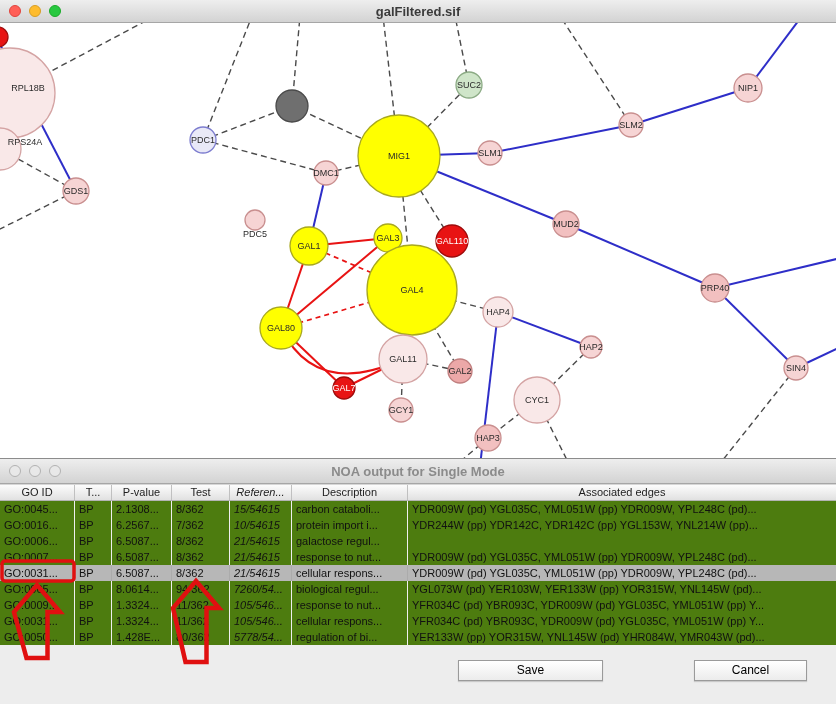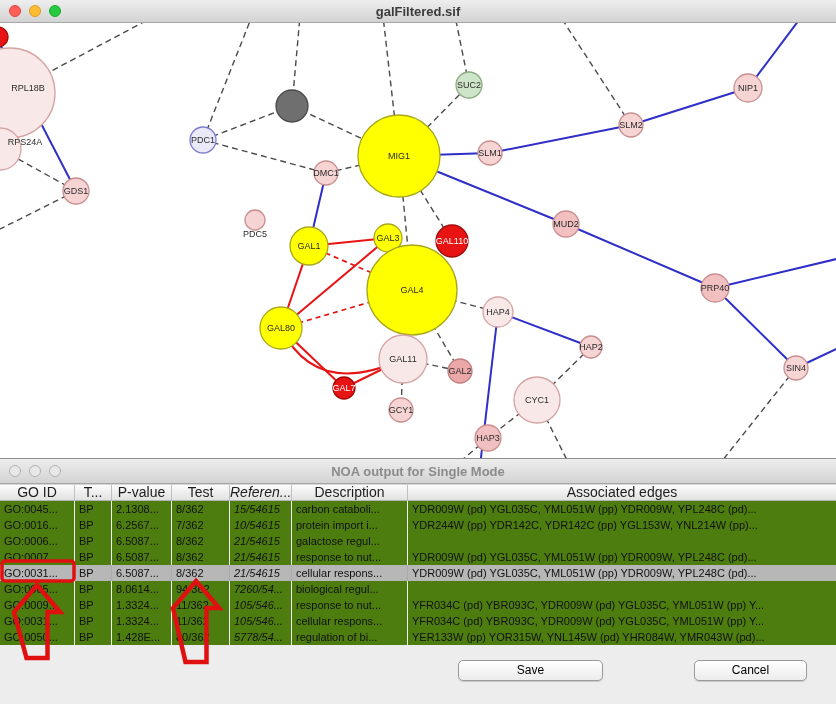--- a/index.html
+++ b/index.html
@@ -17,29 +17,29 @@
   .light{width:12px;height:12px;border-radius:50%;box-sizing:border-box;display:inline-block;}
   .light.red{background:#ff5f57;border:1px solid #e0443e;}
   .light.yellow{background:#febc2e;border:1px solid #d89e24;}
   .light.green{background:#28c840;border:1px solid #1aab29;}
   .light.inactive{background:#e8e8e8;border:1px solid #b2b2b2;}
   .title{font-size:13px;font-weight:bold;color:#3b3b3b;}
   .title.inactive{color:#8b8b8b;}
   #graph-svg{position:absolute;top:23px;left:0;display:block;}
   
   .thead{display:flex;height:17px;background:linear-gradient(#fcfcfc,#e1e1e1);border-bottom:1px solid #b4b4b4;border-top:1px solid #d6d6d6;box-sizing:border-box;}
-  .th{font-size:14px;color:#1d1d1d;text-align:center;line-height:15px;border-right:1px solid #c0c0c0;box-sizing:border-box;overflow:hidden;white-space:nowrap;}
+  .th{font-size:11px;color:#1d1d1d;text-align:center;line-height:15px;border-right:1px solid #c0c0c0;box-sizing:border-box;overflow:hidden;white-space:nowrap;}
   .tbody{background:#ffffff;}
   .trow{display:flex;height:16px;background:#4d7c0f;}
   .trow.selected{background:#b7b7b7;}
   .tcell{font-size:11px;line-height:16px;padding-left:4px;box-sizing:border-box;overflow:hidden;white-space:nowrap;color:#111;border-right:1px solid #efefef;}
   .trow.selected .tcell{border-right-color:#ababab;}
   .c0{width:75px;}.c1{width:37px;}.c2{width:60px;}.c3{width:58px;}.c4{width:62px;font-style:italic;}.c5{width:116px;}.c6{width:428px;border-right:none;}
   
-  .btn{position:absolute;height:21px;border:1px solid #9a9a9a;border-radius:5px;
+  .btn{position:absolute;height:21px;border:1px solid #9a9a9a;border-radius:0;
        background:linear-gradient(#ffffff,#ececec);font-size:12px;color:#000;
        font-family:"Liberation Sans",sans-serif;line-height:17px;text-align:center;
        box-shadow:0 1px 1px rgba(0,0,0,0.15);}
   #save-btn{left:458px;top:201px;width:145px;}
   #cancel-btn{left:694px;top:201px;width:113px;}
   
   #annotation-svg{position:absolute;top:0;left:0;pointer-events:none;z-index:99;}
 </style>
 </head>
 <body>
@@ -282,20 +282,21 @@
         <div class="tcell c5">cellular respons...</div>
         <div class="tcell c6">YDR009W (pd) YGL035C, YML051W (pp) YDR009W, YPL248C (pd)...</div>
       </div>
       <div class="trow">
         <div class="tcell c0">GO:0065...</div>
         <div class="tcell c1">BP</div>
         <div class="tcell c2">8.0614...</div>
         <div class="tcell c3">94/362</div>
         <div class="tcell c4">7260/54...</div>
         <div class="tcell c5">biological regul...</div>
+        <div class="tcell c6">YGL073W (pd) YER103W, YER133W (pp) YOR315W, YNL145W (pd)...</div>
       </div>
       <div class="trow">
         <div class="tcell c0">GO:0009...</div>
         <div class="tcell c1">BP</div>
         <div class="tcell c2">1.3324...</div>
         <div class="tcell c3">11/362</div>
         <div class="tcell c4">105/546...</div>
         <div class="tcell c5">response to nut...</div>
         <div class="tcell c6">YFR034C (pd) YBR093C, YDR009W (pd) YGL035C, YML051W (pp) Y...</div>
       </div>

